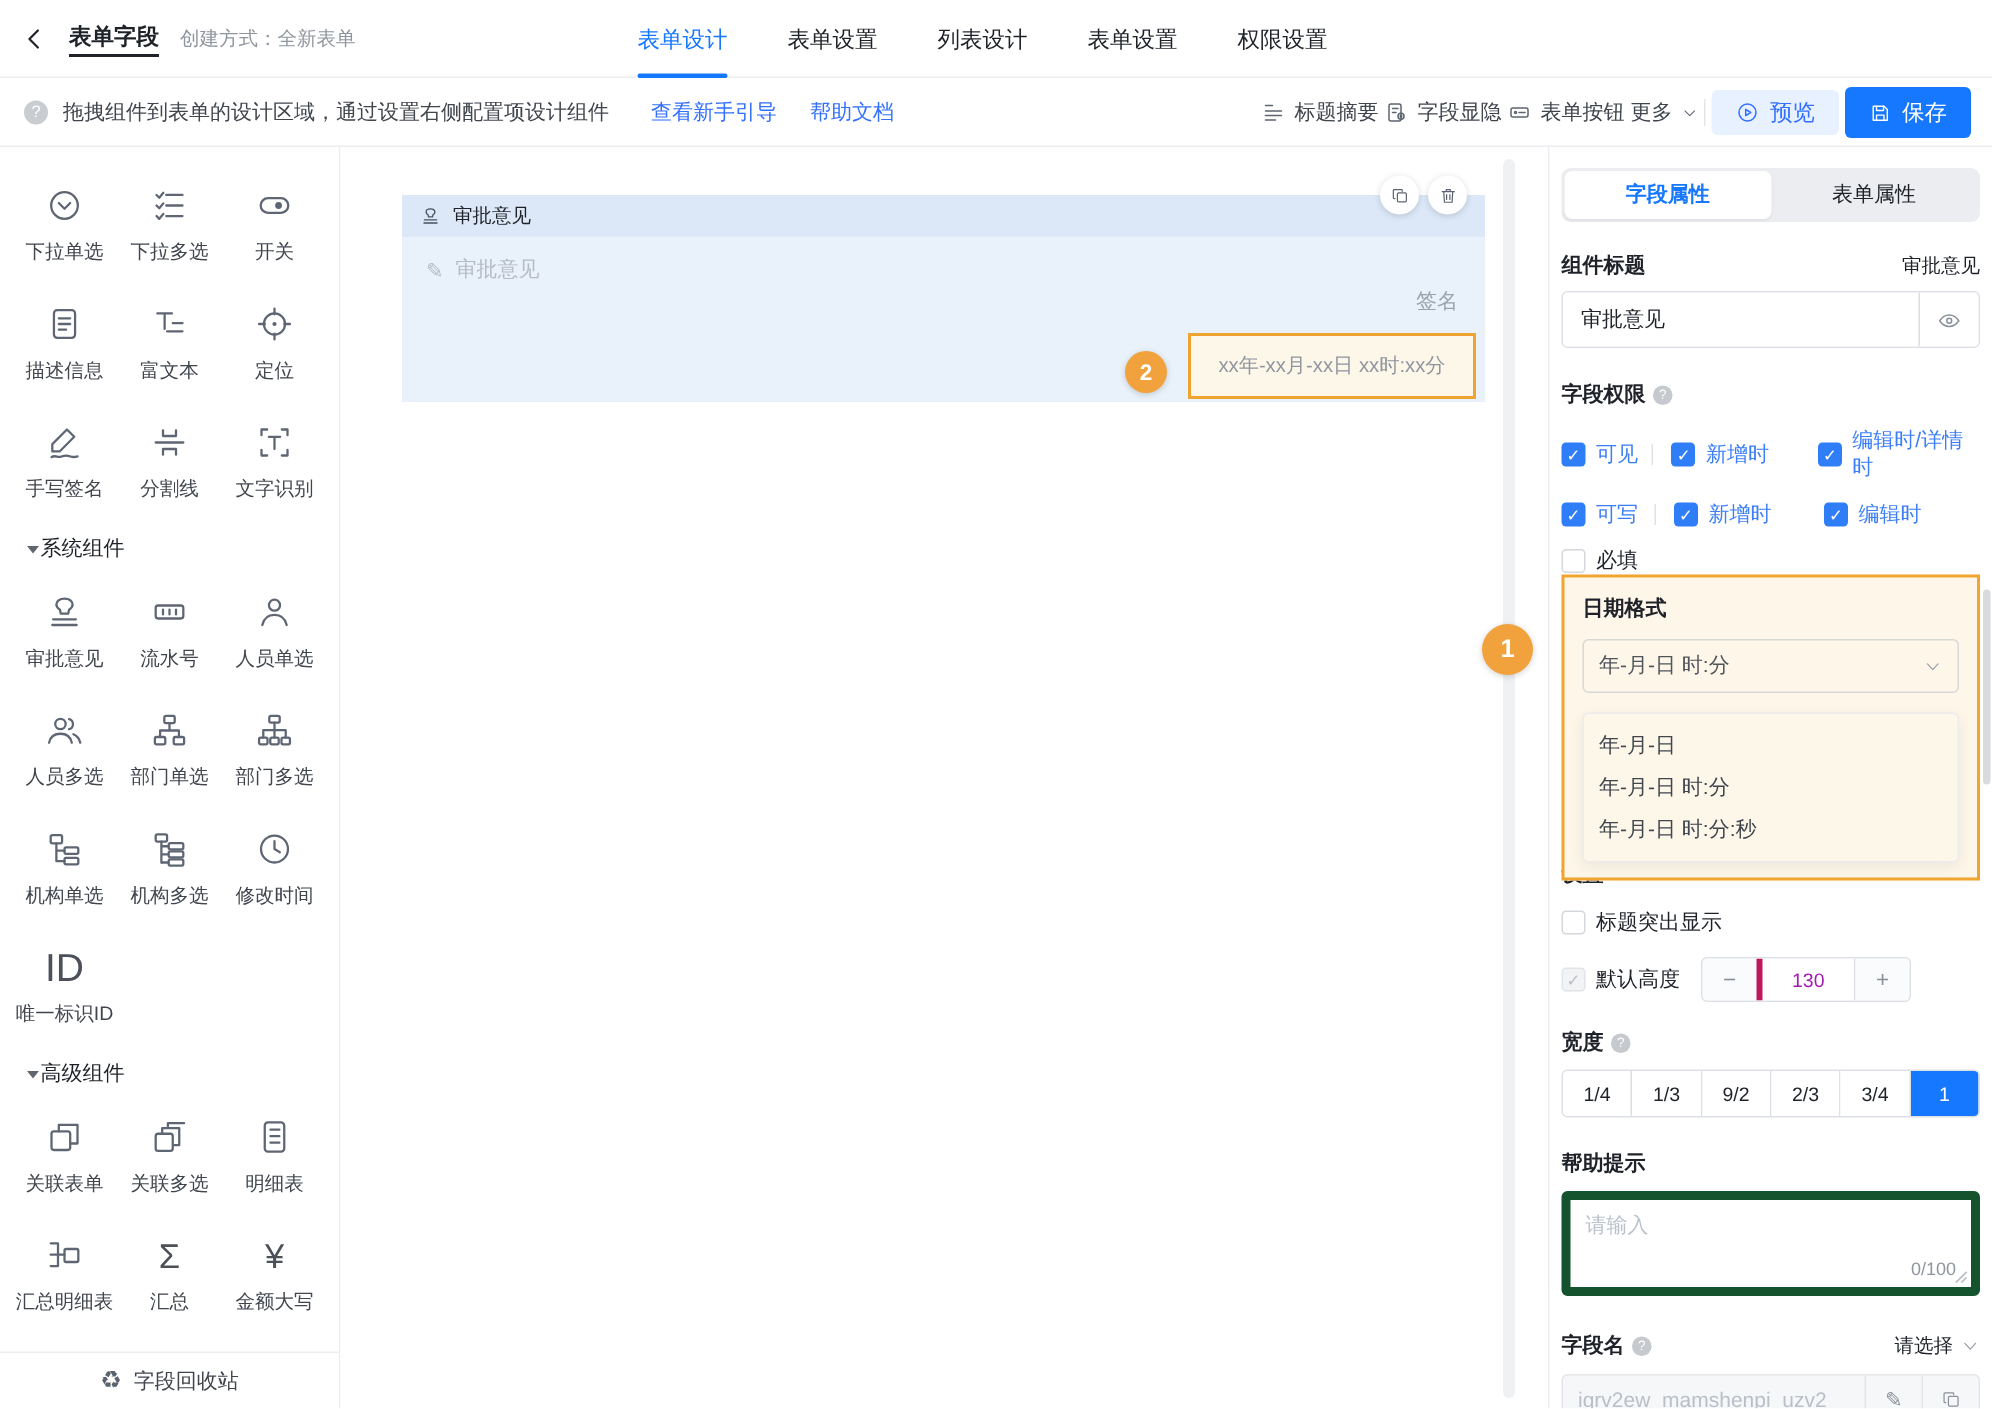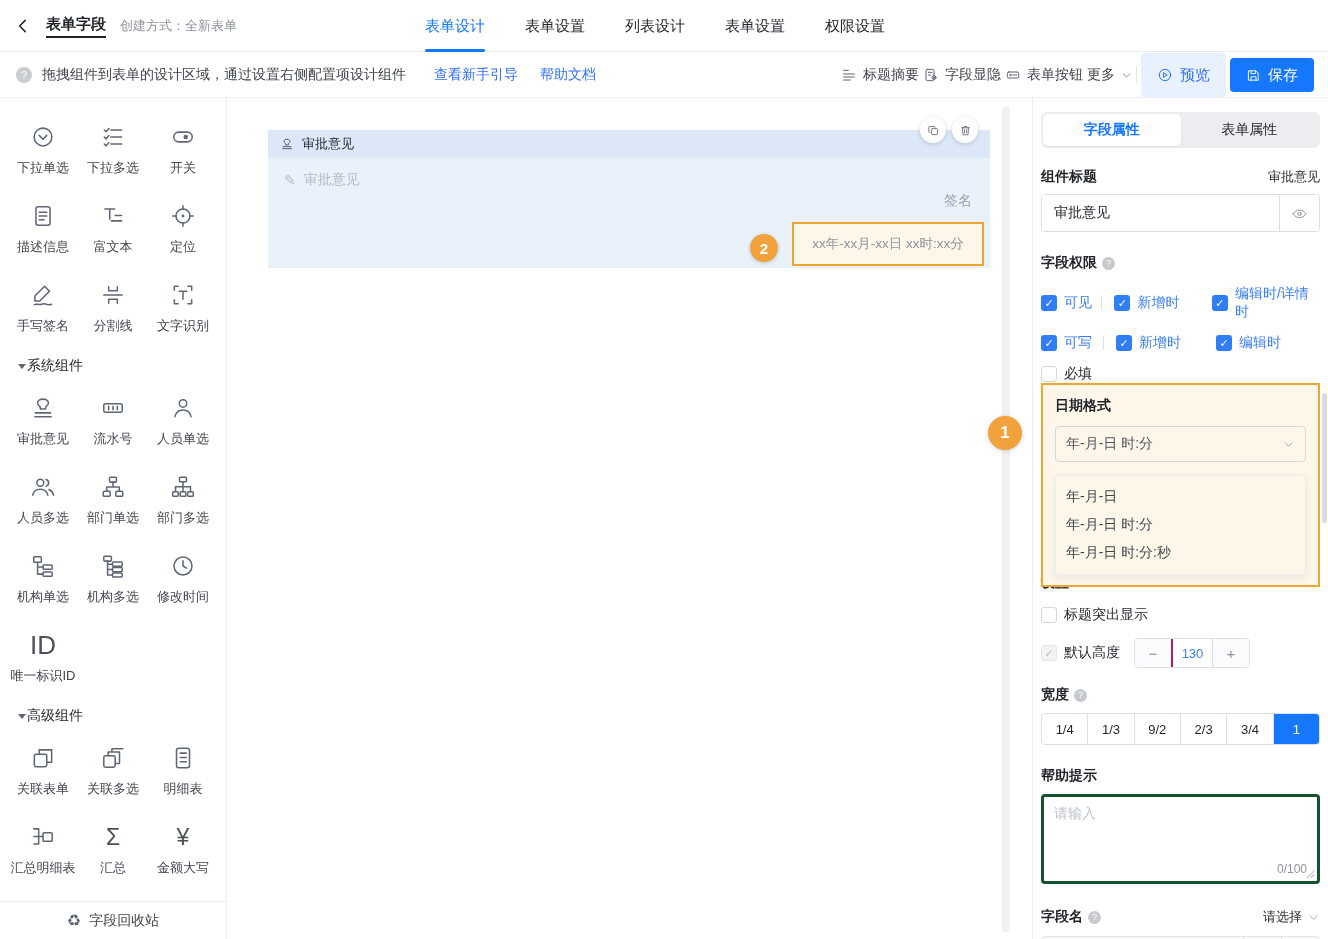--- a/index.html
+++ b/index.html
@@ -19,21 +19,21 @@
 
 .tip{position:absolute;left:0;top:52px;width:1328px;height:46px;border-bottom:1px solid #ebedf0;background:#fff;display:flex;align-items:center}
 .tip-left{display:flex;align-items:center;gap:10px;padding-left:16px}
 .qcirc{width:16px;height:16px;border-radius:50%;background:#c9ccd1;color:#fff;font-size:11px;display:flex;align-items:center;justify-content:center;flex:none}
 .tip-text{font-size:14px;color:#41464e}
 .tip-link{font-size:14px;color:#3370ff;margin-left:18px;cursor:pointer}
 .tip-right{position:absolute;right:14px;top:0;height:46px;display:flex;align-items:center;gap:4px}
 .toolit{display:flex;align-items:center;gap:6px;font-size:14px;color:#41464e;cursor:pointer}
 .toolit svg{width:16px;height:16px;stroke:#5c6370;fill:none;stroke-width:1.5;stroke-linecap:round;stroke-linejoin:round}
 .vdiv{width:1px;height:18px;background:#e3e5e8}
-.btn-preview{display:flex;align-items:center;gap:7px;height:44px;padding:0 16px;border-radius:4px;background:#e8f1ff;color:#3370ff;font-size:15px;cursor:pointer}
+.btn-preview{display:flex;align-items:center;gap:7px;height:30px;padding:0 16px;border-radius:4px;background:#e8f1ff;color:#3370ff;font-size:15px;cursor:pointer}
 .btn-preview svg{width:16px;height:16px;stroke:#3370ff;fill:none;stroke-width:1.5;stroke-linecap:round;stroke-linejoin:round}
 .btn-save{display:flex;align-items:center;gap:7px;height:34px;padding:0 16px;border-radius:4px;background:#1677ff;color:#fff;font-size:15px;cursor:pointer}
 .btn-save svg{width:15px;height:15px;stroke:#fff;fill:none;stroke-width:1.5;stroke-linecap:round;stroke-linejoin:round}
 
 .sidebar{position:absolute;left:0;top:98px;width:227px;height:841px;border-right:1px solid #ebedf0;background:#fff;overflow:hidden}
 .pgrid{display:grid;grid-template-columns:repeat(3,1fr);row-gap:24px;padding:24px 8px 0 8px}
 .pi{display:flex;flex-direction:column;align-items:center;gap:7px;cursor:grab}
 .pic{height:30px;display:flex;align-items:center;justify-content:center}
 .pic svg{width:26px;height:26px;stroke:#5f6673;stroke-width:1.4;fill:none;stroke-linecap:round;stroke-linejoin:round}
 .pic .glyph{font-size:23px;color:#4b5059;line-height:1}
@@ -86,26 +86,26 @@
 .dfwrap{position:relative;z-index:2;border:2px solid #f0a530;background:#fdf6e9;padding:12px 12px 10px 12px}
 .dfsel{margin-top:11px;height:36px;border:1px solid #d8d8d8;border-radius:4px;display:flex;align-items:center;padding:0 10px;font-size:14px;color:#50555c;cursor:pointer}
 .dfsel svg,.selchev svg{width:13px;height:13px;stroke:#9aa0a8;fill:none;stroke-width:1.6;stroke-linecap:round;stroke-linejoin:round}
 .dfsel .chev{margin-left:auto}
 .dfopts{margin-top:13px;border:1px solid #ececec;border-radius:4px;box-shadow:0 3px 10px rgba(31,35,41,.07);padding:7px 0;background:#fdf7ea}
 .dfopt{height:28px;display:flex;align-items:center;padding:0 10px;font-size:14px;color:#41464e;cursor:pointer}
 .sech2{position:relative;z-index:1;margin-top:-13px;font-size:14px;font-weight:700;color:#1f2329}
 .crow{display:flex;align-items:center;gap:8px;margin-top:14px;font-size:14px;color:#1f2329}
 .stp{display:flex;height:30px;border:1px solid #dcdfe6;border-radius:4px;overflow:hidden;margin-left:6px}
 .stp .sb{width:36px;display:flex;align-items:center;justify-content:center;color:#8a9099;font-size:15px;background:#fafbfc;cursor:pointer}
-.stp .sv{width:42px;display:flex;align-items:center;justify-content:center;font-size:13px;color:#3b82f6;border-left:2px solid #be185d;border-right:1px solid #dcdfe6;background:#fff}
+.stp .sv{width:66px;display:flex;align-items:center;justify-content:center;font-size:13px;color:#a21caf;border-left:4px solid #be185d;border-right:1px solid #dcdfe6;background:#fff}
 .wseg{margin-top:9px;height:32px;border:1px solid #dcdfe6;border-radius:4px;display:flex;overflow:hidden}
 .wcell{flex:1;display:flex;align-items:center;justify-content:center;font-size:13px;color:#1f2329;border-right:1px solid #dcdfe6;cursor:pointer;background:#fff}
 .wcell:last-child{border-right:0}
 .wcell.sel{background:#1677ff;color:#fff}
-.ta{position:relative;margin-top:9px;height:90px;border:3px solid #14532d;border-radius:4px;background:#fff}
+.ta{position:relative;margin-top:9px;height:70px;border:6px solid #14532d;border-radius:4px;background:#fff}
 .ta textarea{width:100%;height:100%;border:0;outline:none;resize:none;background:transparent;padding:8px 10px;font-size:14px;color:#1f2329;font-family:"Liberation Sans",sans-serif}
 .ta textarea::placeholder{color:#bcc2cc}
 .ta .cnt{position:absolute;right:10px;bottom:5px;font-size:12px;color:#8f959e}
 .ta .rz{position:absolute;right:2px;bottom:2px}
 .ta .rz svg{width:9px;height:9px;stroke:#b9bec7;stroke-width:1.2}
 .fng{margin-top:10px;height:34px;border:1px solid #e3e5e8;border-radius:4px;background:#f6f7f8;display:flex;overflow:hidden}
 .fng input{flex:1;border:0;outline:none;background:transparent;padding:0 10px;font-size:14px;color:#b9bfc9;font-family:"Liberation Sans",sans-serif}
 .fng .seg{width:38px;border-left:1px solid #e3e5e8;display:flex;align-items:center;justify-content:center;cursor:pointer;color:#8a9099;font-size:14px}
 .fng .seg svg{width:14px;height:14px;stroke:#8a9099;fill:none;stroke-width:1.4;stroke-linecap:round;stroke-linejoin:round}
 .selrow{display:flex;align-items:center;gap:5px;cursor:pointer;font-size:13px;color:#1f2329}

